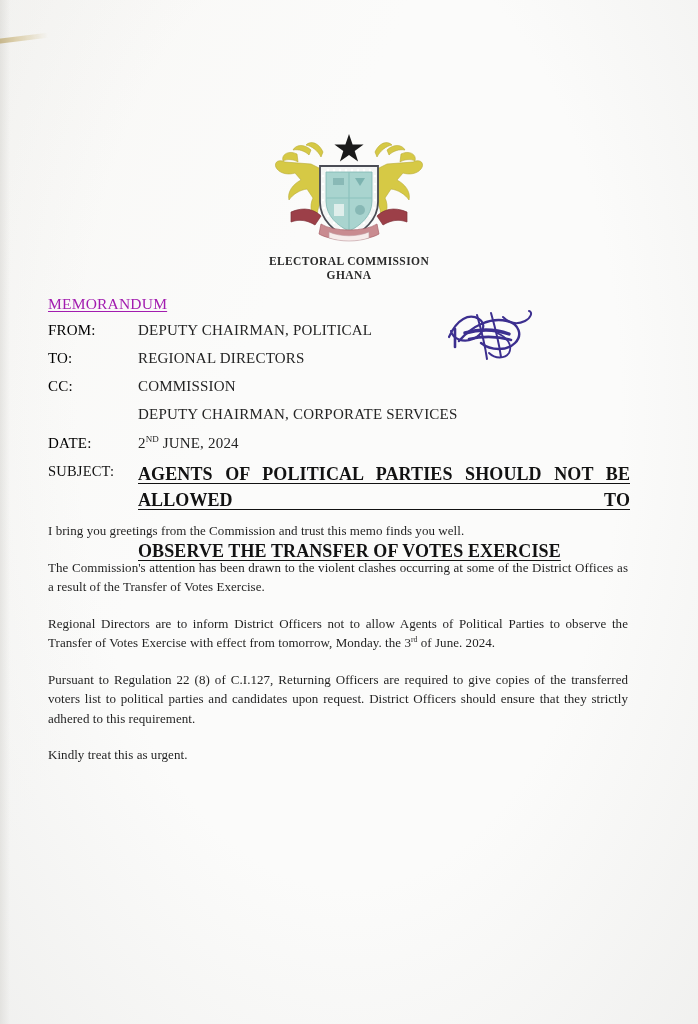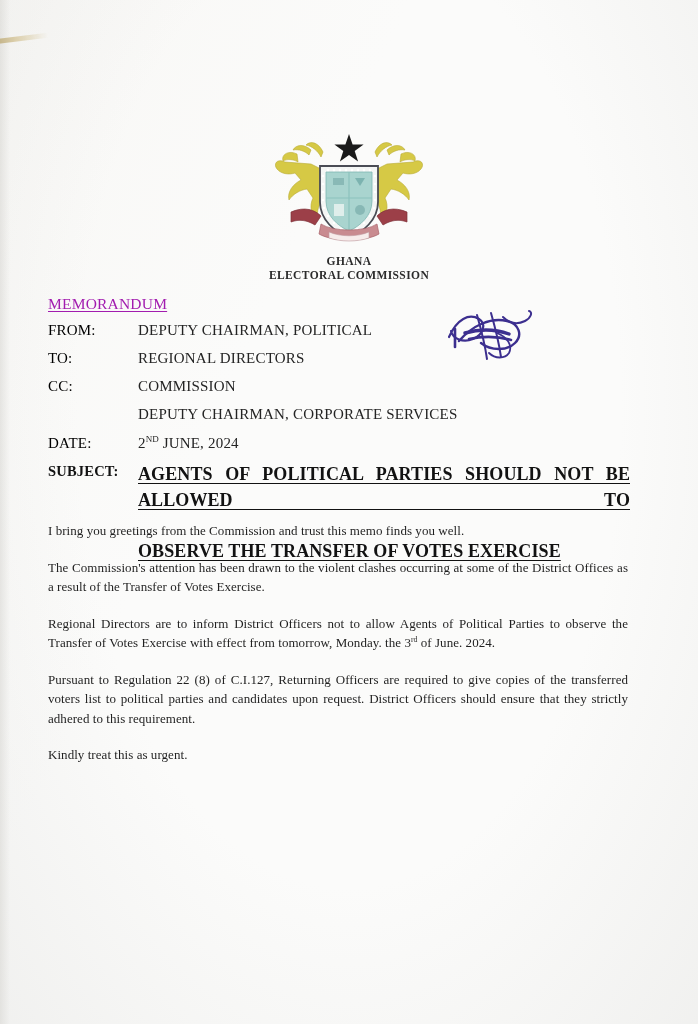--- a/index.html
+++ b/index.html
@@ -133,21 +133,21 @@
   .subject-row {
     position: absolute;
     left: 48px;
     top: 462px;
     width: 582px;
     display: flex;
     align-items: flex-start;
   }
   .subject-label {
     flex: 0 0 90px;
-    font-weight: bold;
+    font-weight: normal;
     font-size: 14.5px;
     color: #121212;
     letter-spacing: .2px;
     padding-top: 1px;
   }
   .subject-text {
     font-weight: bold;
     font-size: 18px;
     color: #121212;
     line-height: 1.42;
@@ -260,22 +260,22 @@
 
       <g>
         <path d="M20 84 C34 78 44 82 50 88 L44 97 C36 92 28 91 20 94 Z" fill="#9c3f48" stroke="#7e3138" stroke-width="0.7"></path>
         <path d="M136 84 C122 78 112 82 106 88 L112 97 C120 92 128 91 136 94 Z" fill="#9c3f48" stroke="#7e3138" stroke-width="0.7"></path>
         <path d="M50 96 C62 104 94 104 106 96 L108 106 C94 114 62 114 48 106 Z" fill="#c98b90" stroke="#a9636a" stroke-width="0.7"></path>
         <path d="M58 104 C70 109 86 109 98 104 L98 110 C86 114 70 114 58 110 Z" fill="#f7eceb" stroke="#c09ba0" stroke-width="0.6"></path>
       </g>
     </svg>
 
     <div class="emblem-caption">
+      <div>ELECTORAL COMMISSION</div>
       <div>GHANA</div>
-      <div>ELECTORAL COMMISSION</div>
     </div>
   </div>
 
   <div class="memo-title">MEMORANDUM</div>
 
   <div class="fields">
 
     <div class="field-row">
       <div class="field-label">FROM:</div>
       <div class="field-value">DEPUTY CHAIRMAN, POLITICAL</div>

